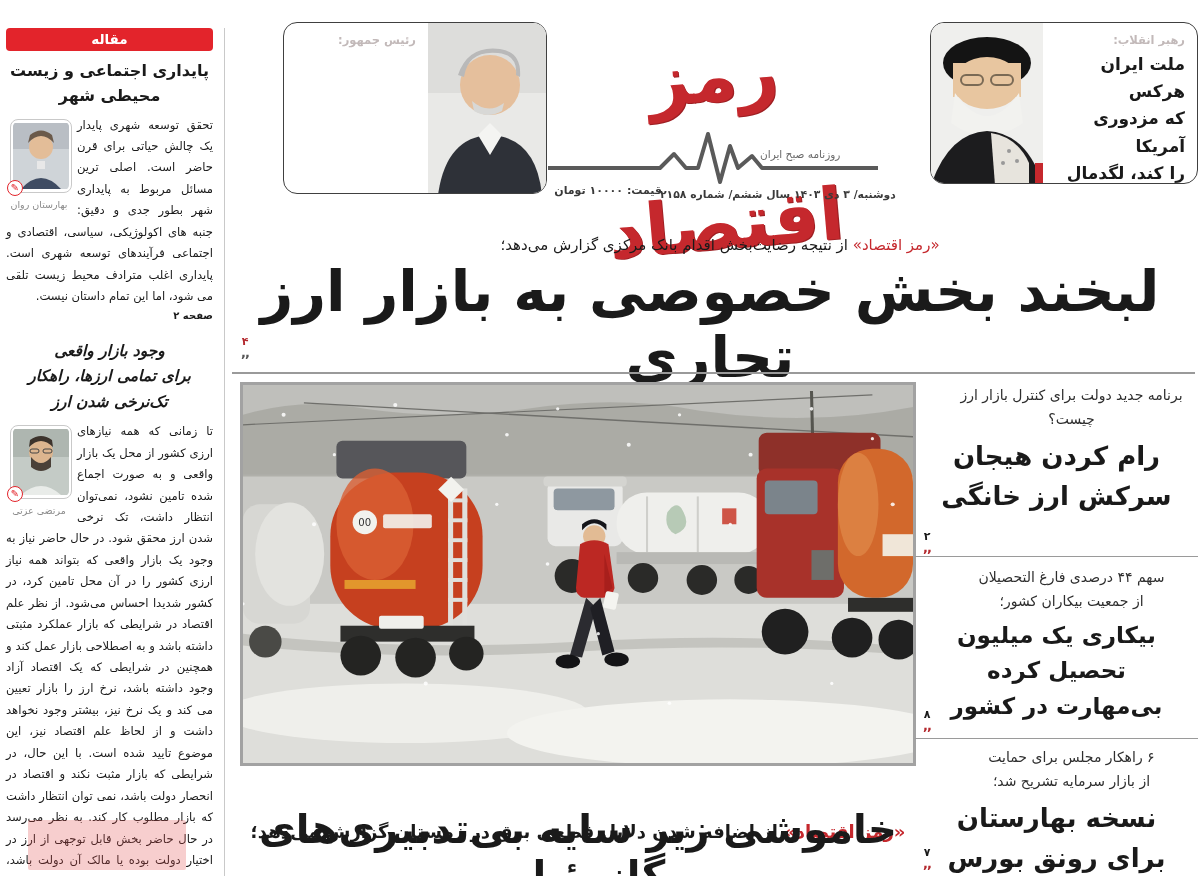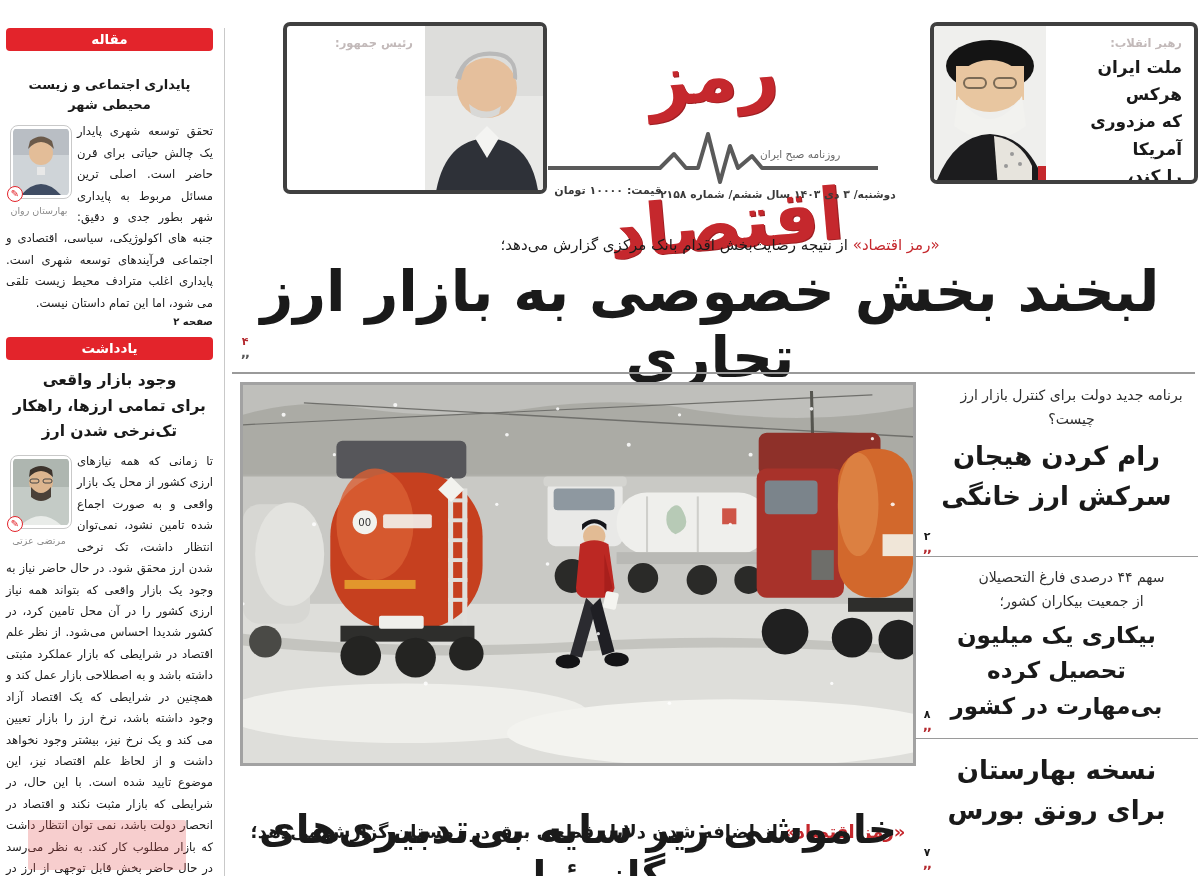--- a/index.html
+++ b/index.html
@@ -3,33 +3,33 @@
 <meta charset="utf-8">
 <style>
   * { margin:0; padding:0; box-sizing:border-box; }
   html,body { background:#fff; }
   body { font-family:"DejaVu Sans", sans-serif; width:1200px; height:876px; position:relative; overflow:hidden; direction:rtl; color:#1a1a1a; }
 
   
   .sidebar { position:absolute; left:0; top:0; width:219px; height:876px; overflow:hidden; background:#fff; padding:0 6px; }
   .v-divider { position:absolute; left:224px; top:28px; width:1px; height:848px; background:#c9c9c9; }
   .badge { width:100%; height:23px; background:#e3242b; border-radius:4px; color:#fff; font-size:13.5px; font-weight:bold; text-align:center; line-height:23px; }
-  .sb-title { font-size:13px; font-weight:bold; text-align:center; line-height:1.55; margin:24px 0 6px; }
-  .sb-title2 { font-size:15.5px; font-weight:bold; text-align:center; line-height:1.65; margin:8px 4px 6px; white-space:pre-line; }
+  .sb-title { font-size:16px; font-weight:bold; text-align:center; line-height:1.55; margin:8px 0 6px; }
+  .sb-title2 { font-size:15.5px; font-weight:bold; text-align:center; line-height:1.65; margin:8px 4px 6px; white-space:pre-line;font-style:italic; }
   .sb-body { font-size:11.6px; line-height:1.85; text-align:justify; }
   .author-card { float:left; width:66px; margin:4px 5px 2px 0; text-align:center; }
   .author-frame { position:relative; width:62px; height:74px; border:1px solid #c9c9c9; border-radius:8px; background:#fff; padding:2px; }
   .author-frame svg { width:100%; height:100%; border-radius:5px; display:block; }
   .pen-glyph { position:absolute; left:-4px; bottom:-4px; background:#fff; border:1px solid #e3242b; color:#e3242b; border-radius:50%; width:16px; height:16px; font-size:10px; line-height:14px; text-align:center; }
   .author-name { font-size:9.5px; color:#8a8a8a; margin-top:3px; }
   .page-ref { font-size:10px; font-weight:bold; margin-top:2px; }
   .stamp-overlay { position:absolute; left:28px; top:820px; width:158px; height:50px; background:rgba(228,80,80,.28); border-radius:2px; }
 
   
-  .qcard { position:absolute; top:22px; border:4px solid #404040; border-radius:7px; background:#fff; display:flex; overflow:hidden; }
+  .qcard { position:absolute; top:22px; border:1px solid #404040; border-radius:14px; background:#fff; display:flex; overflow:hidden; }
   .qcard .txt { flex:1; padding:10px 12px 6px; position:relative; }
   .qlabel { font-size:11.5px; color:#c2b9b9; font-weight:bold; margin-bottom:4px; }
   .qtext { font-size:17px; font-weight:bold; line-height:1.6; white-space:pre-line; }
   .pagemark { text-align:center; line-height:1; margin-top:2px; width:16px; }
   .pagemark .num { font-size:11px; font-weight:bold; color:#b3282d; display:block; }
   .pagemark .qm { font-size:13px; font-weight:bold; color:#b3282d; letter-spacing:-1px; display:block; margin-top:-1px; }
   .pagemark .qm.dark { color:#555; }
   .photo-box svg { display:block; }
 
   
@@ -82,21 +82,20 @@
         </svg>
         <div class="pen-glyph">✎</div>
       </div>
       <div class="author-name">بهارستان روان</div>
     </div>
     <span>تحقق توسعه شهری پایدار یک چالش حیاتی برای قرن حاضر است. اصلی ترین مسائل مربوط به پایداری شهر بطور جدی و دقیق: جنبه های اکولوژیکی، سیاسی، اقتصادی و اجتماعی فرآیندهای توسعه شهری است. پایداری اغلب مترادف محیط زیست تلقی می شود، اما این تمام داستان نیست.</span>
   </div>
   <div class="page-ref">صفحه ۲</div>
 
   <div style="height:10px; clear:both;"></div>
-  <div class="badge">یادداشت</div>
   <div class="sb-title2">وجود بازار واقعی
 برای تمامی ارزها، راهکار
 تک‌نرخی شدن ارز</div>
 
   <div class="sb-body">
     <div class="author-card">
       <div class="author-frame">
         <svg viewBox="0 0 56 66">
           <rect width="56" height="66" fill="#c4cbc6"></rect>
           <rect x="0" y="0" width="56" height="28" fill="#aeb6b0"></rect>
@@ -313,19 +312,21 @@
   <div class="rc-head" style="font-size:23px;">بیکاری یک میلیون تحصیل کرده
 بی‌مهارت در کشور</div>
   <div class="pagemark rc-pagemark">
     <span class="num" style="color:#1a1a1a">۸</span>
     <span class="qm">,,</span>
   </div>
 </div>
 <div class="h-rule-rc" style="top:738px;"></div>
 
 <div class="rc-item" style="top:746px; height:128px;">
+  <div class="rc-kick">۶ راهکار مجلس برای حمایت
+از بازار سرمایه تشریح شد؛</div>
   <div class="rc-head">نسخه بهارستان
 برای رونق بورس</div>
   <div class="pagemark rc-pagemark" style="bottom:4px;">
     <span class="num" style="color:#1a1a1a">۷</span>
     <span class="qm">,,</span>
   </div>
 </div>
 
 </body></html>

